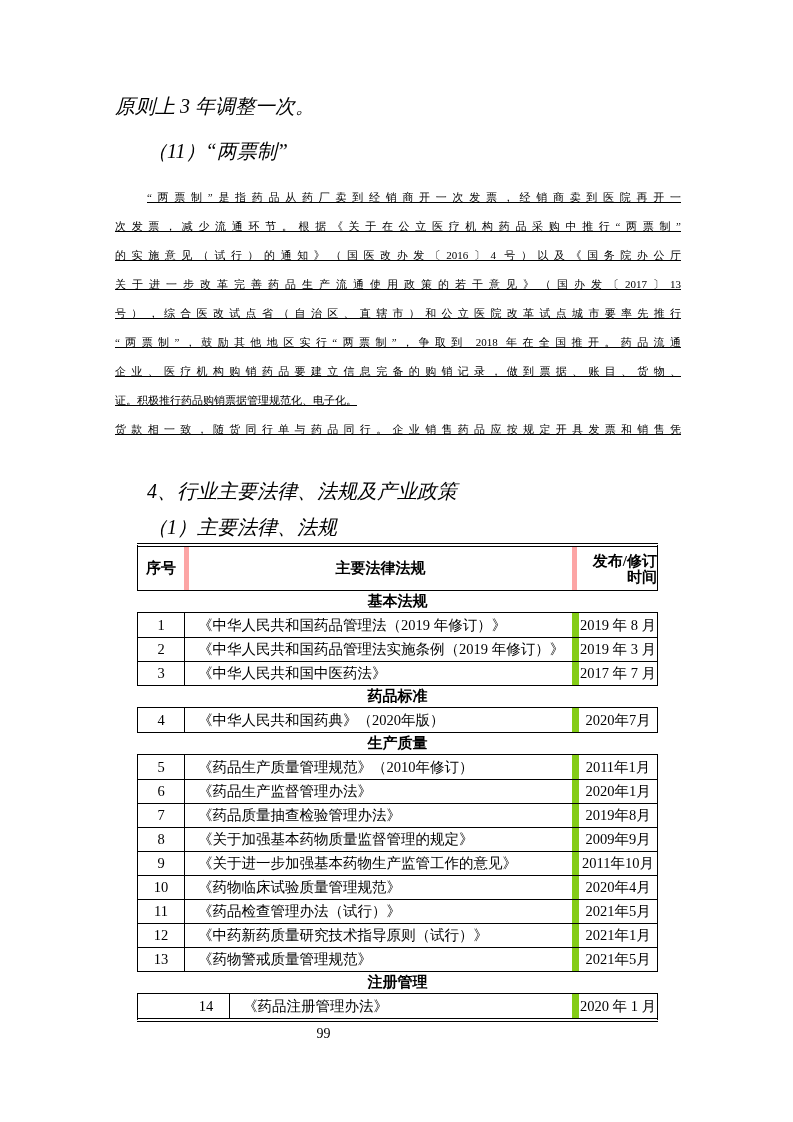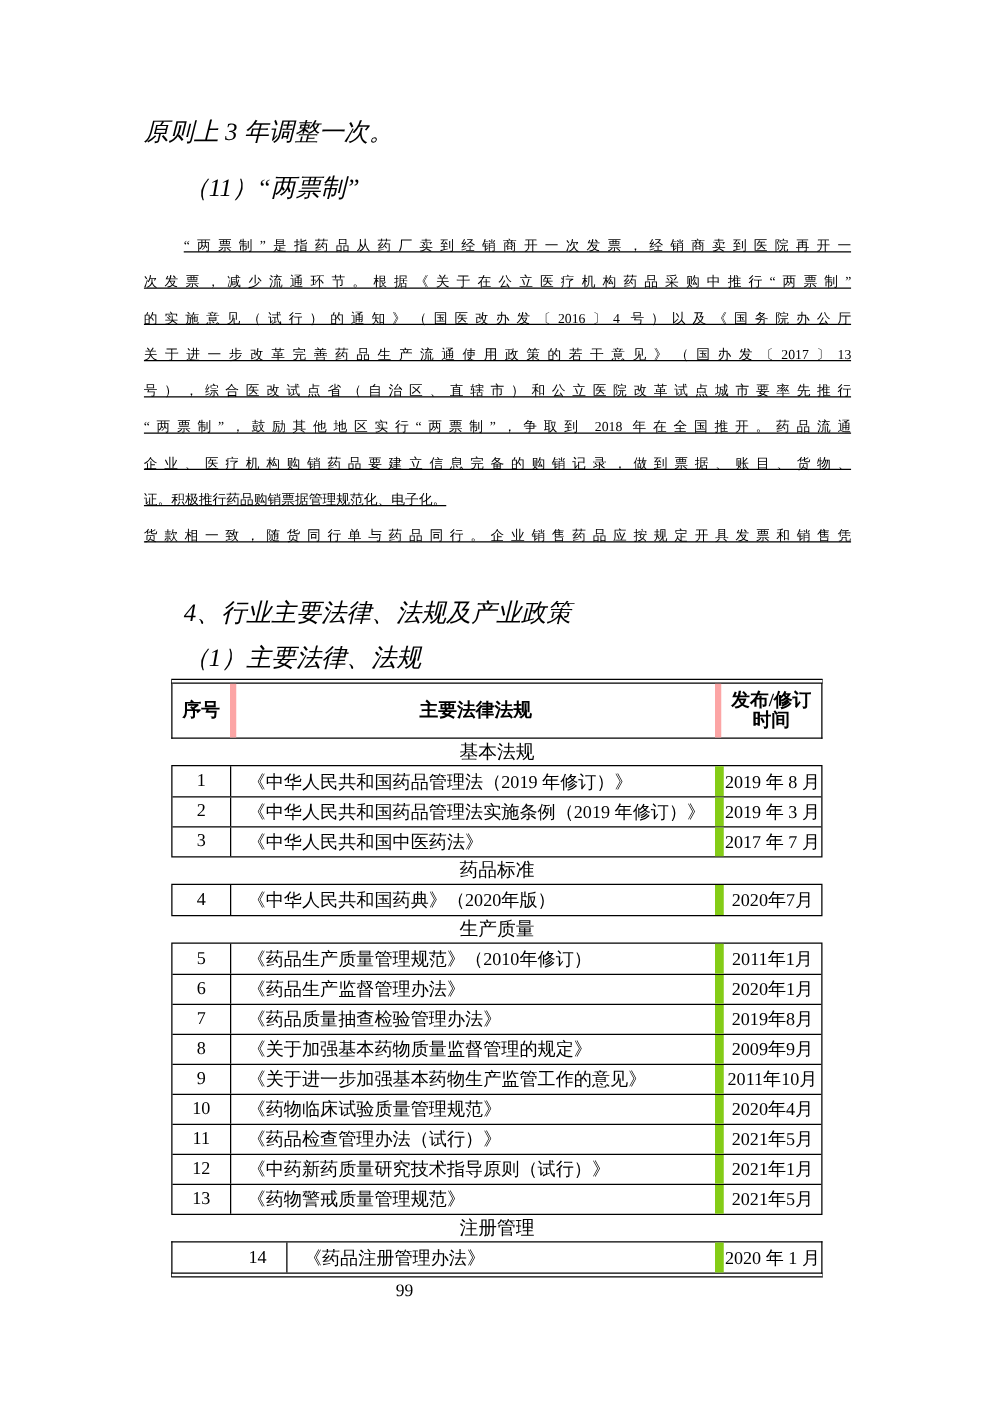--- a/index.html
+++ b/index.html
@@ -30,25 +30,25 @@
   
   .tbl { width:521px; }
   .tbl-header {
     display:grid; grid-template-columns:46px 1fr 85px;
     border:1px solid #000; border-top:4px double #000;
     height:48px; box-sizing:border-box;
     font-weight:bold; font-size:15px;
   }
   .tbl-header .hc { display:flex; align-items:center; justify-content:center; text-align:center; }
   .tbl-header .hc + .hc { border-left:5px solid #fca5a5; }
-  .tbl-header .hc.two-line { flex-direction:column; line-height:16px; }
+  .tbl-header .hc.two-line { flex-direction:column; line-height:16px;align-items:flex-end; }
 
   .section-title {
     height:21px; display:flex; align-items:center; justify-content:center;
-    font-weight:normal; font-size:15px;
+    font-weight:bold; font-size:15px;
   }
 
   .sub { border:1px solid #000; box-sizing:border-box; }
   .sub.sub-last { border-bottom:4px double #000;padding-left:45px; }
   .row { display:grid; grid-template-columns:46px 1fr 85px; height:24px; box-sizing:border-box; font-size:14.5px; }
   .row + .row { border-top:1px solid #000; }
   .row .c { display:flex; align-items:center; box-sizing:border-box; overflow:hidden; }
   .row .c-no   { justify-content:center; }
   .row .c-law  { border-left:1px solid #000; padding-left:13px; }
   .row .c-date { border-left:7px solid #84cc16; justify-content:center; white-space:nowrap;font-family:Liberation Serif, serif; }

